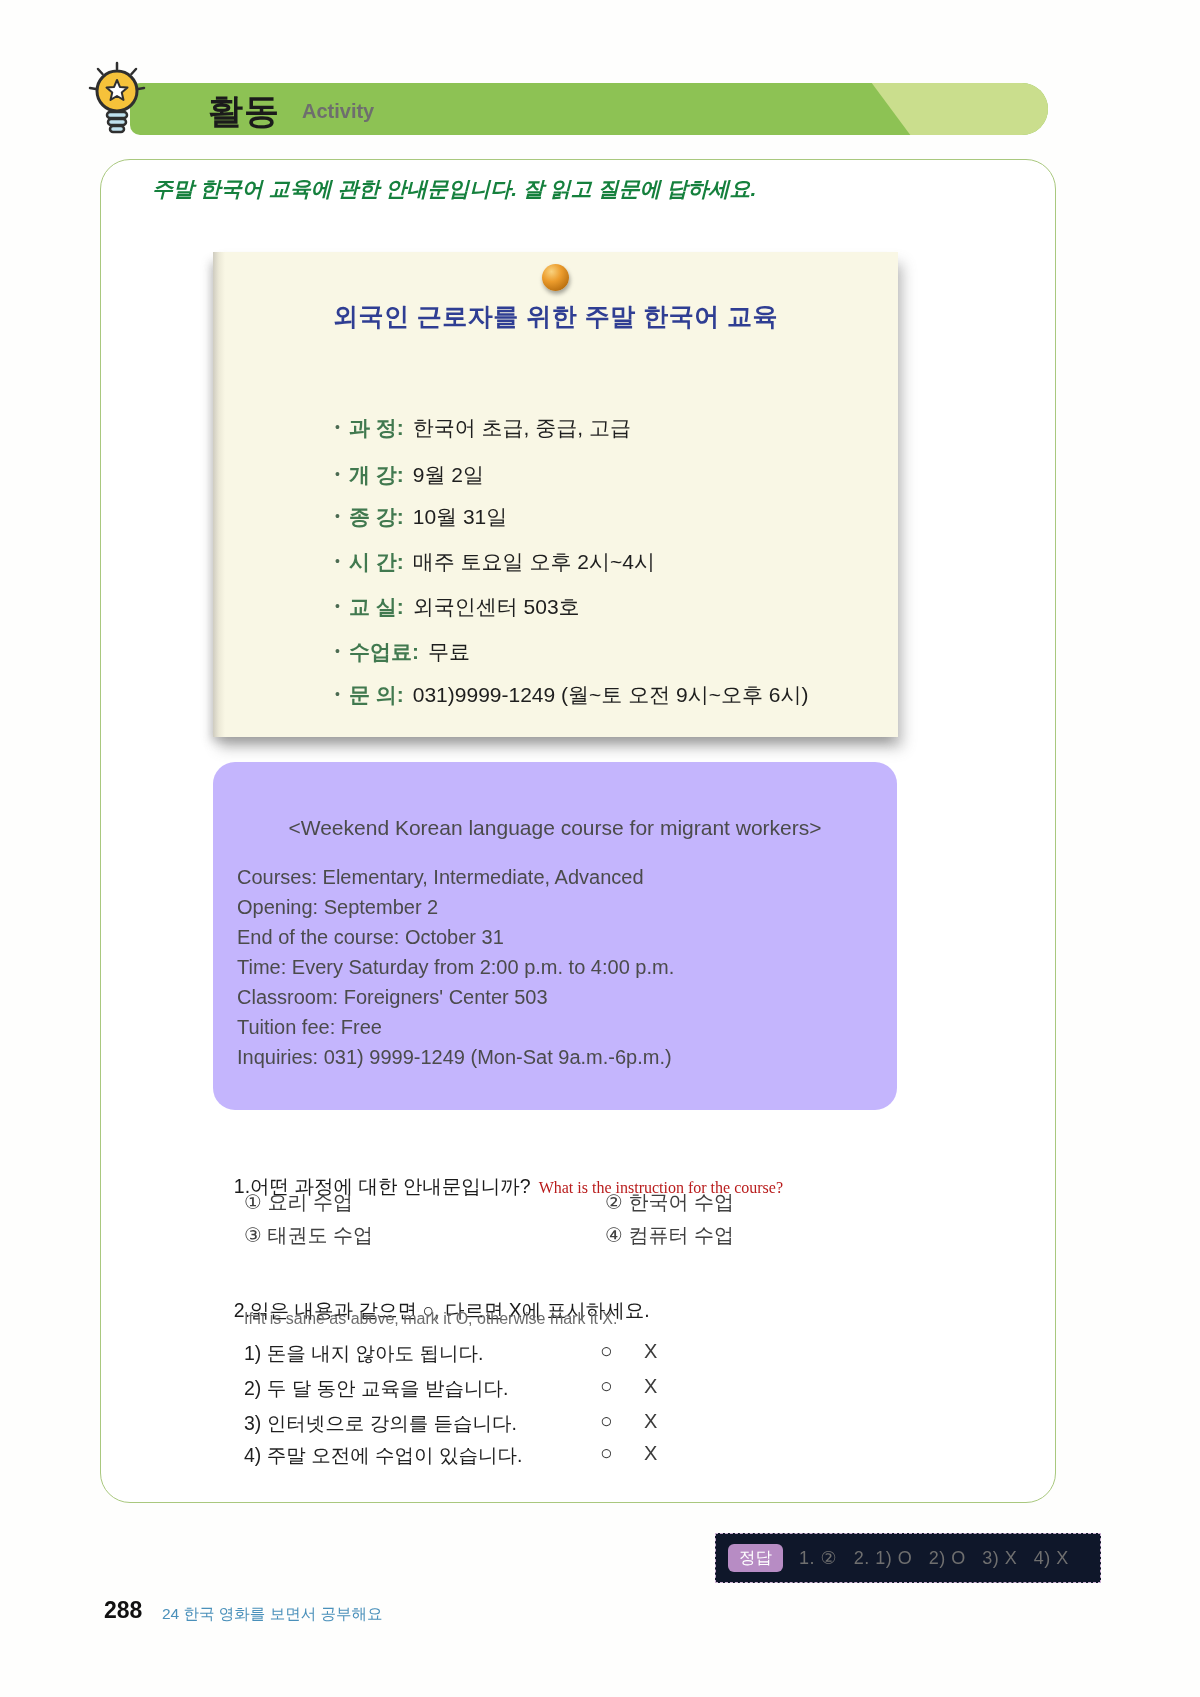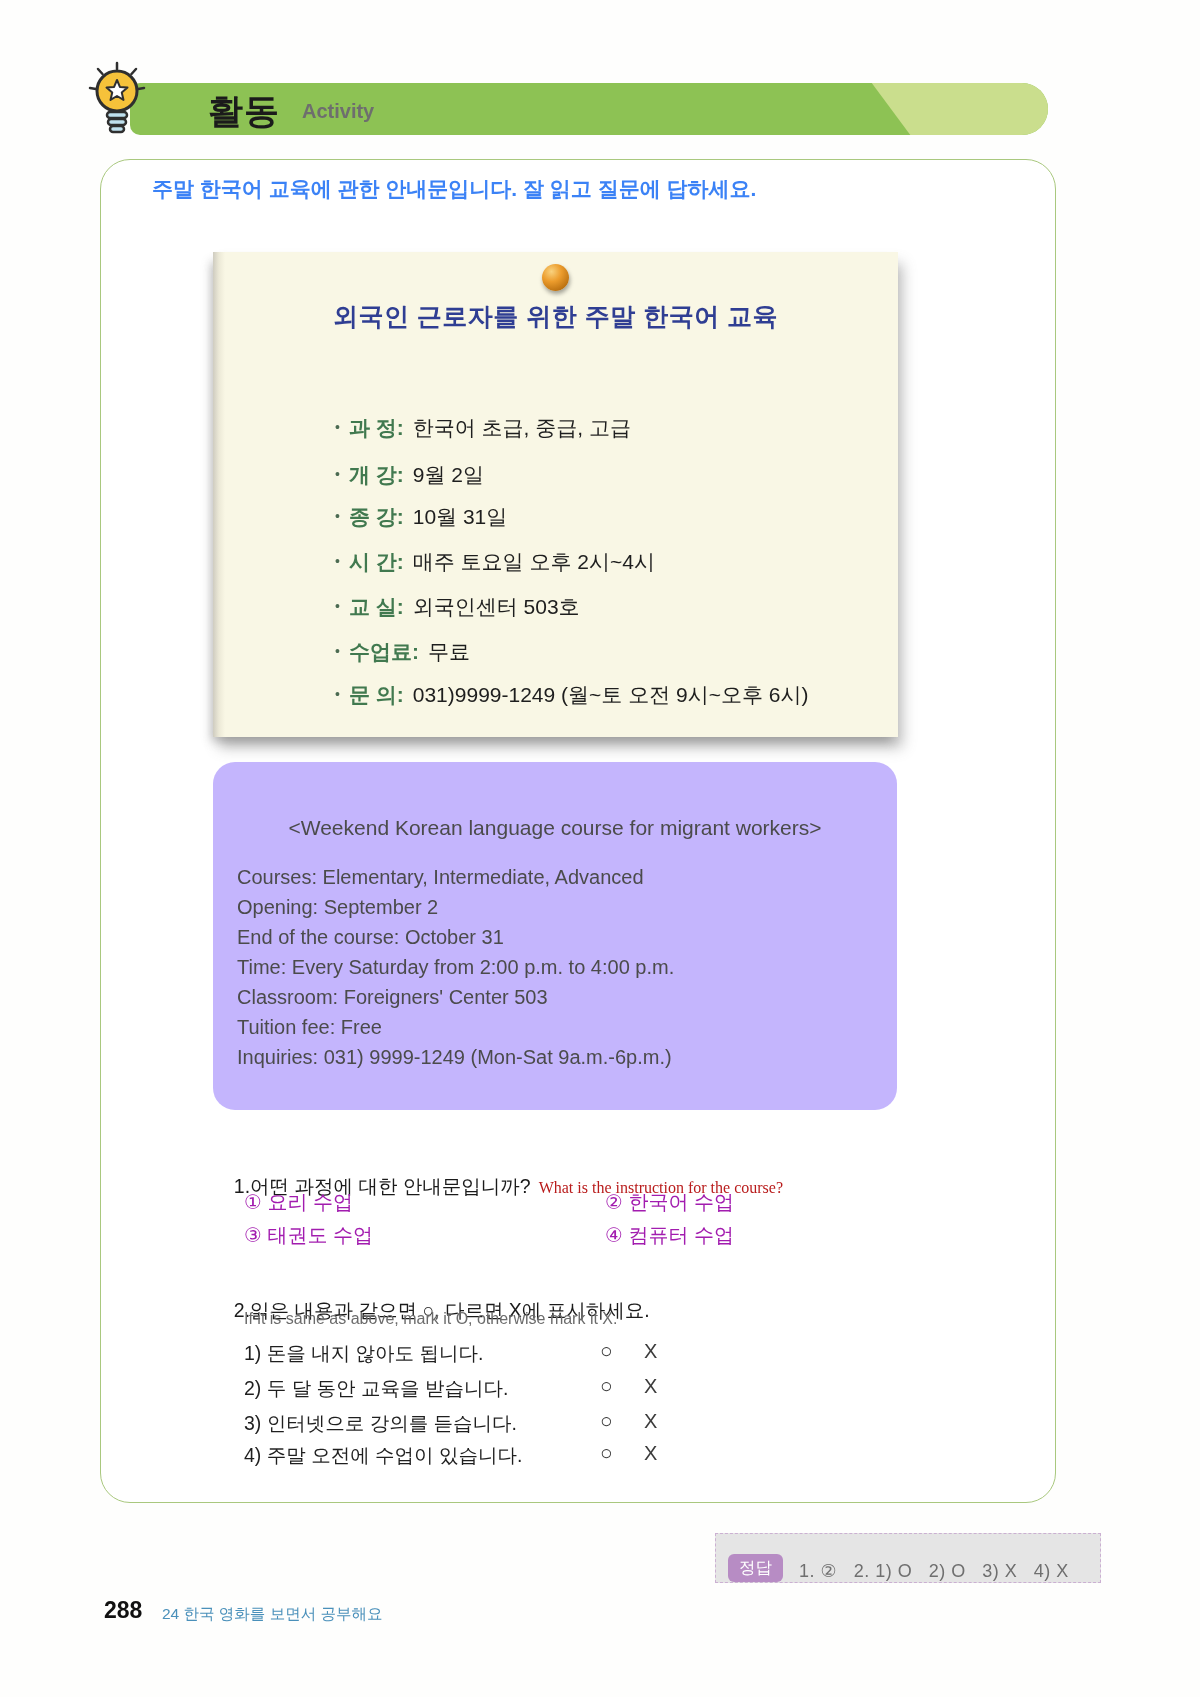--- a/index.html
+++ b/index.html
@@ -12,21 +12,21 @@
   .banner-light { position:absolute; inset:0; background:#cade8d;
             clip-path:polygon(80.8% 0, 100% 0, 100% 100%, 85% 100%); }
   .banner-ko { position:absolute; left:78px; top:5px; font-size:35px; font-weight:800;
             color:#1b1b1b; letter-spacing:1px; }
   .banner-en { position:absolute; left:172px; top:17px; font-size:20px; font-weight:700; color:#6e6e6e; }
   .bulb { position:absolute; left:84px; top:60px; width:66px; height:76px; z-index:3; }
 
   
   .main-box { position:absolute; left:100px; top:159px; width:956px; height:1344px;
             border:1.5px solid #a9c87e; border-radius:30px; background:#ffffff; }
-  .intro-ko { position:absolute; left:152px; top:175px; font-size:21px; font-weight:700; color:#3b82f6; }
+  .intro-ko { position:absolute; left:152px; top:175px; font-size:21px; font-weight:700; color:#15803d;font-style:italic; }
   .intro-en { position:absolute; left:152px; top:208px; font-size:16.5px; color:#5b5b5b; }
 
   
   .notice-card { position:absolute; left:213px; top:252px; width:685px; height:485px;
             background:#f9f7e5;
             box-shadow:-5px 7px 9px -3px rgba(110,110,110,.38), 5px 11px 13px -1px rgba(100,100,100,.45); }
   .notice-card::before { content:""; position:absolute; left:0; top:0; bottom:0; width:12px;
             background:linear-gradient(to right, #cfccc0 0px, #ece9d7 6px, #f9f7e5 12px); }
   .pin { position:absolute; left:329px; top:12px; width:27px; height:27px; border-radius:50%;
             background:radial-gradient(circle at 35% 28%, #f9d27e 0%, #ec9c2c 38%, #b96f10 78%, #8a4e08 100%);
@@ -44,29 +44,29 @@
   .t-title { position:absolute; left:0; top:54px; width:100%; text-align:center;
             font-size:21px; color:#4b4b4b; }
   .t-lines { position:absolute; left:24px; top:100px; font-size:20px; line-height:30px; color:#4b4b4b; }
 
   
   .q-line { position:absolute; left:216px; white-space:pre; }
   .q-num { font-size:19.5px; color:#1a1a1a; }
   .q-ko { font-size:19.5px; color:#1a1a1a; }
   .q-en { font-size:16px; color:#b91c1c; margin-left:8px;font-family:Liberation Serif, serif; }
   .q-en-sub { position:absolute; left:244px; font-size:16px; color:#6b6b6b; }
-  .opt { position:absolute; font-size:20px; color:#a21caf; }
+  .opt { position:absolute; font-size:20px; color:#404040; }
   .ox-row { position:absolute; left:244px; width:640px; height:26px; font-size:19.5px; color:#1f1f1f; }
   .ox-text { white-space:pre; }
   .mark-o { position:absolute; left:356px; top:-1px; font-size:21px; color:#3c3c3c; }
   .mark-x { position:absolute; left:400px; top:0; font-size:20px; color:#3c3c3c; }
 
   
   .answer-box { position:absolute; left:715px; top:1533px; width:386px; height:50px;
-            border:1.5px dashed #cbb0d2; background:#e5e5e5; display:flex; align-items:flex-end; padding-left:12px; }
+            border:1.5px dashed #cbb0d2; background:#0f172a; display:flex; align-items:center; padding-left:12px; }
   .answer-badge { display:inline-block; background:#b78cc4; color:#ffffff; font-size:16.5px;
             padding:3px 11px; border-radius:6px; }
   .answer-text { font-size:18px; color:#6f6f6f; margin-left:16px; white-space:pre; letter-spacing:.5px; }
 
   
   .footer-page { position:absolute; left:104px; top:1597px; font-size:23px; font-weight:700; color:#111111; }
   .footer-chapter { position:absolute; left:162px; top:1604px; font-size:15.5px; font-weight:500; color:#4a90ba; }
 </style>
 </head>
 <body>

